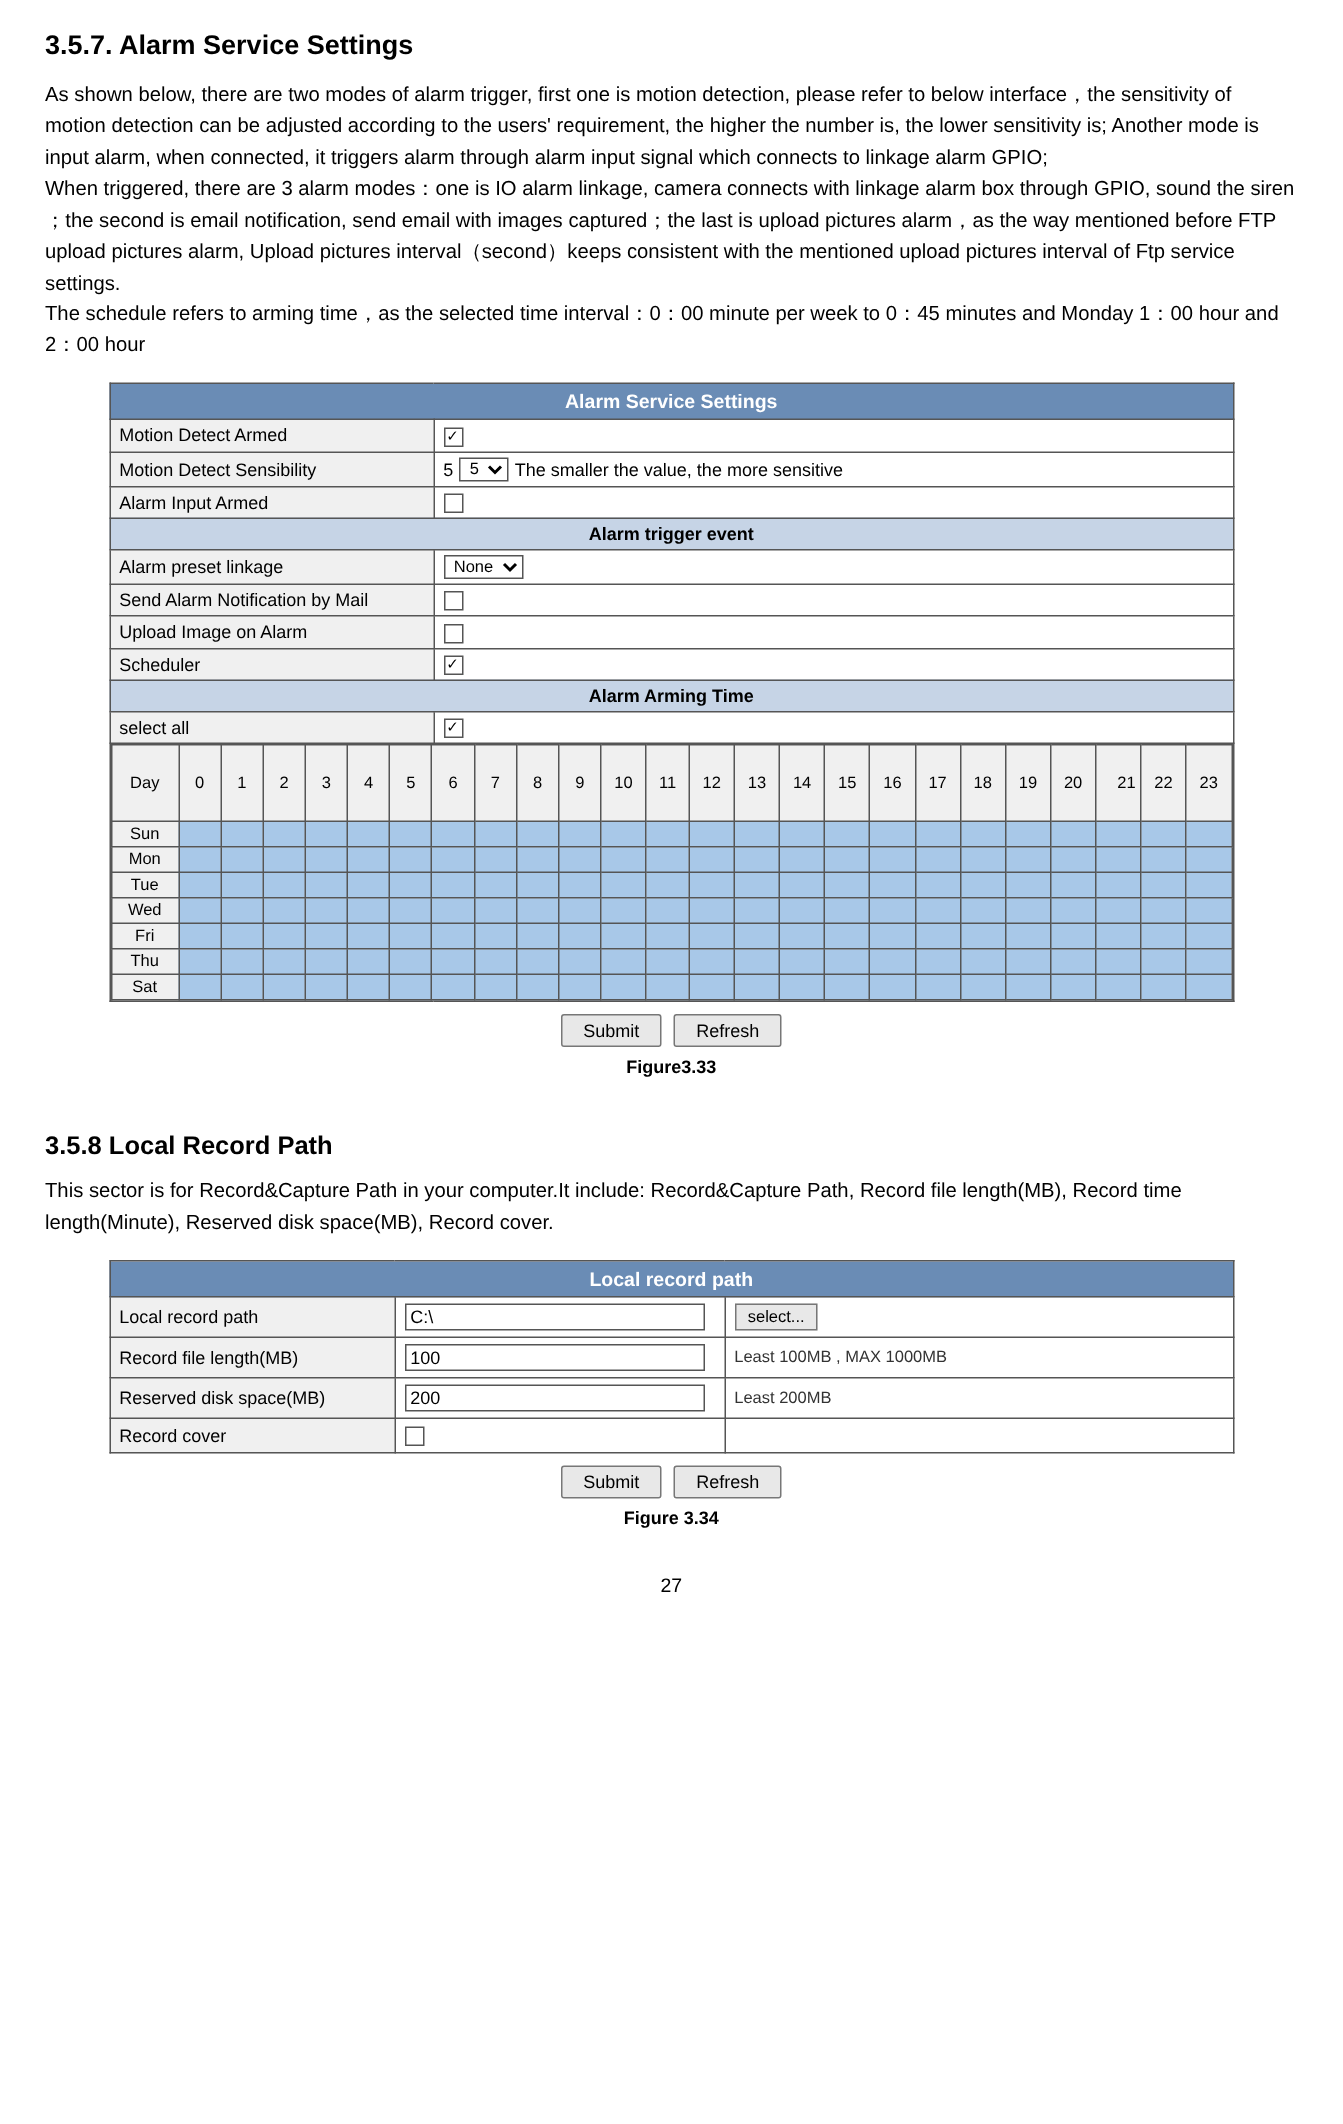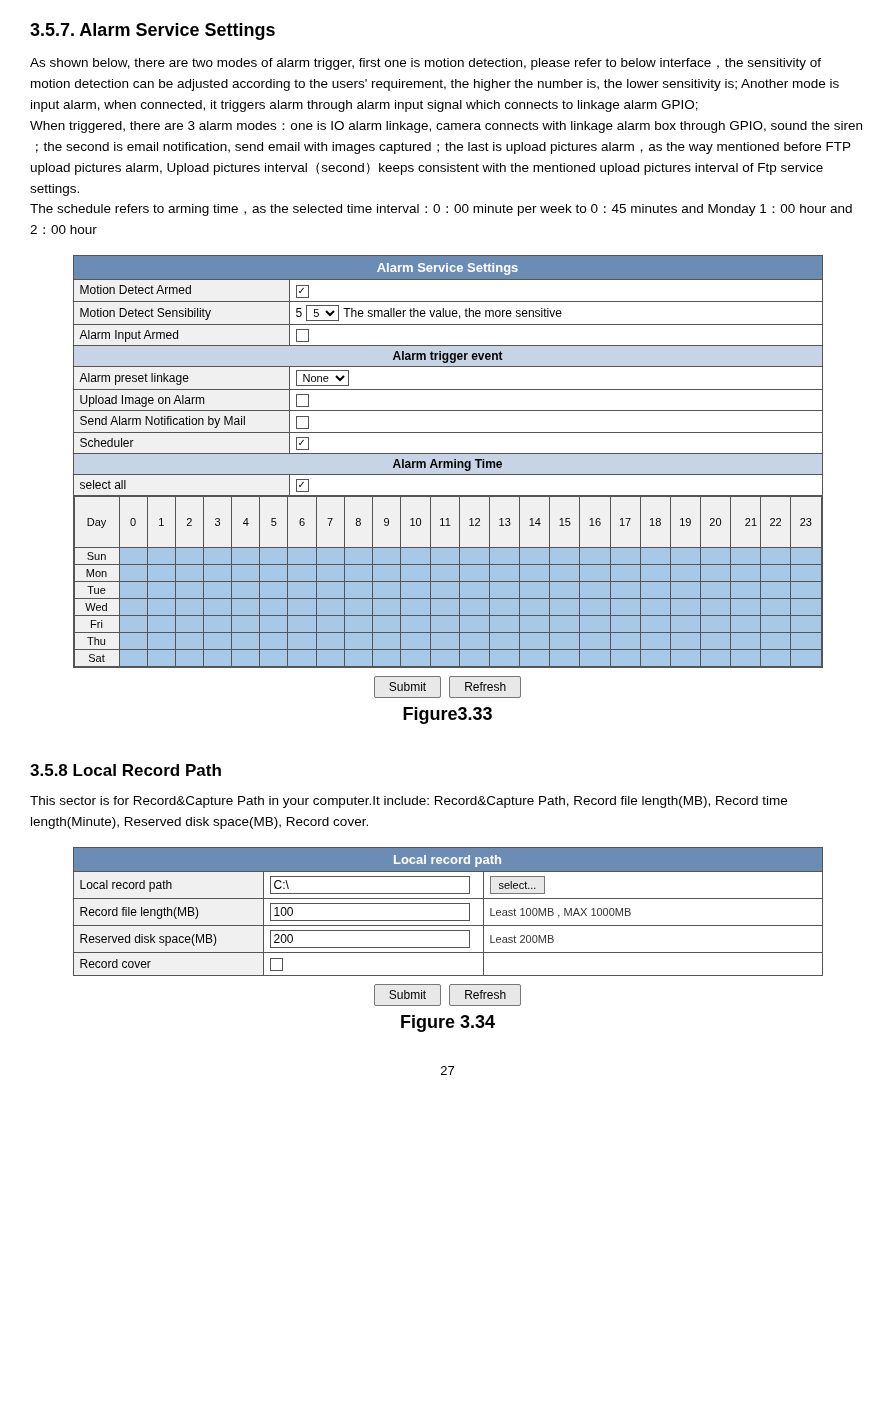--- a/index.html
+++ b/index.html
@@ -31,21 +31,21 @@
       margin-bottom: 14px;
     }
     .figure-container {
       display: flex;
       flex-direction: column;
       align-items: center;
       margin-bottom: 20px;
     }
     .figure-caption {
       font-weight: bold;
-      font-size: 18px;
+      font-size: 12px;
       margin-top: 6px;
       text-align: center;
     }
     
     .alarm-table {
       border-collapse: collapse;
       width: 750px;
       font-size: 12px;
       border: 1px solid #555;
     }
@@ -226,27 +226,27 @@
       </tr>
       <tr>
         <td class="label-col">Alarm preset linkage</td>
         <td class="value-col">
           <select class="select-inline">
             <option>None</option>
           </select>
         </td>
       </tr>
       <tr>
+        <td class="label-col">Send Alarm Notification by Mail</td>
+        <td class="value-col">
+          <span class="checkbox-cell"></span>
+        </td>
+      </tr>
+      <tr>
         <td class="label-col">Upload Image on Alarm</td>
-        <td class="value-col">
-          <span class="checkbox-cell"></span>
-        </td>
-      </tr>
-      <tr>
-        <td class="label-col">Send Alarm Notification by Mail</td>
         <td class="value-col">
           <span class="checkbox-cell"></span>
         </td>
       </tr>
       <tr>
         <td class="label-col">Scheduler</td>
         <td class="value-col">
           <span class="checkbox-cell checked"></span>
         </td>
       </tr>

